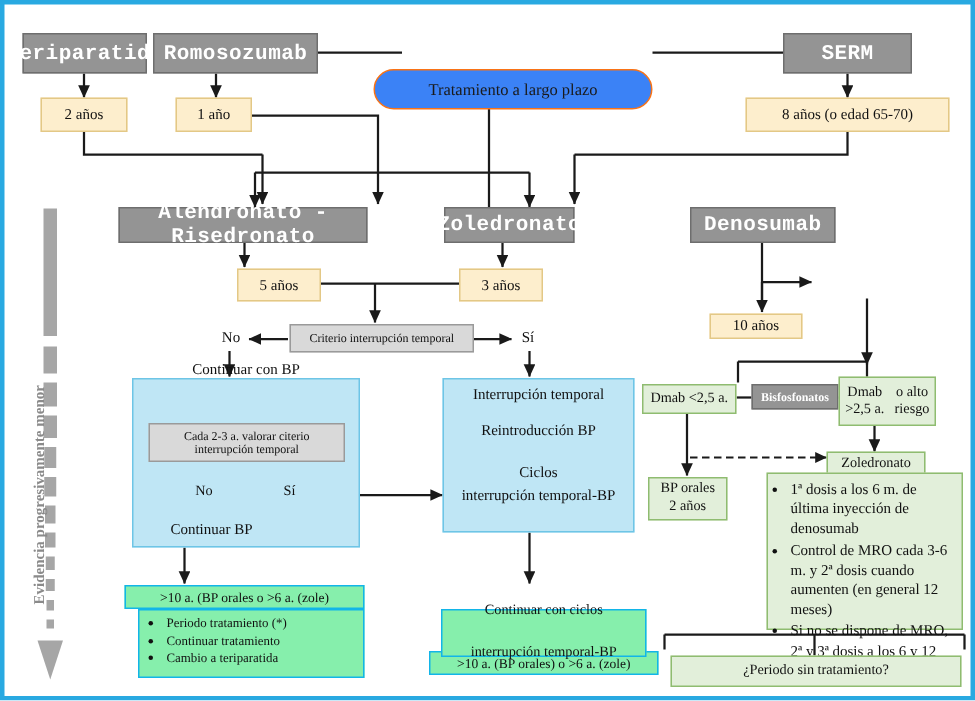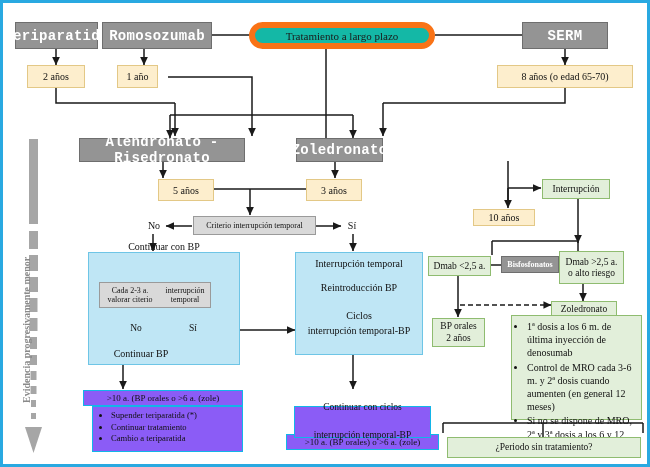--- a/index.html
+++ b/index.html
@@ -9,35 +9,35 @@
     background:#ffffff;box-sizing:border-box;
     border:3px solid #29a9e1;
   }
   .node{position:absolute;box-sizing:border-box;display:flex;align-items:center;justify-content:center;text-align:center;}
   .gray{
     background:#949494;color:#ffffff;border:1px solid #6e6e6e;
     font-family:Liberation Mono, monospace;font-weight:bold;font-size:14px;
     letter-spacing:.3px;
   }
   .pill{
-    background:#14b8a6;border:6px solid #f97316;border-radius:14px;
-    color:#1a1a1a;font-size:11px;
+    background:#3b82f6;border:1px solid #f97316;border-radius:14px;
+    color:#1a1a1a;font-size:11px;margin-top:24px;
   }
   .yellow{
     background:#fdeecd;border:1px solid #e3c886;color:#111;font-size:10px;
   }
   .green{
     background:#e2efda;border:1px solid #8fbc70;color:#111;font-size:9.5px;
     line-height:1.15;
   }
   .blue-lt{
     background:#bfe6f5;border:1px solid #6ec5e6;color:#111;font-size:10px;
   }
   .blue-dk{
-    background:#8b5cf6;border:1px solid #12b5e8;color:#111;font-size:9.5px;
+    background:#86efac;border:1px solid #12b5e8;color:#111;font-size:9.5px;
   }
   .graylbl{
     background:#d9d9d9;border:1px solid #9a9a9a;color:#111;font-size:8px;
   }
   .plain{color:#111;font-size:10px;background:transparent;border:none;}
   .bullets{
     display:block;text-align:left;padding:4px 5px 4px 6px;
     font-size:10px;line-height:1.32;
   }
   .bullets ul{margin:0;padding-left:9px;}
@@ -165,70 +165,70 @@
   </svg>
 
   <div class="vlabel" style="left:18px;top:400px;">Evidencia progresivamente menor</div>
 
   <div class="node gray" style="left:12px;top:19px;width:83px;height:27px;">Teriparatida</div>
   <div class="node gray" style="left:99px;top:19px;width:110px;height:27px;">Romosozumab</div>
   <div class="node pill" style="left:246px;top:19px;width:186px;height:27px;">Tratamiento a largo plazo</div>
   <div class="node gray" style="left:519px;top:19px;width:86px;height:27px;text-align:right;">SERM</div>
 
   <div class="node yellow" style="left:24px;top:62px;width:58px;height:23px;">2 años</div>
-  <div class="node yellow" style="left:114px;top:62px;width:41px;height:23px;">1 año</div>
+  <div class="node yellow" style="left:114px;top:62px;width:51px;height:23px;">1 año</div>
   <div class="node yellow" style="left:494px;top:62px;width:136px;height:23px;">8 años (o edad 65-70)</div>
 
   <div class="node gray" style="left:76px;top:135px;width:166px;height:24px;">Alendronato - Risedronato</div>
   <div class="node gray" style="left:293px;top:135px;width:87px;height:24px;">Zoledronato</div>
+  <div class="node gray" style="left:457px;top:135px;width:97px;height:24px;">Denosumab</div>
 
   <div class="node yellow" style="left:131px;top:176px;width:56px;height:22px;margin-left:24px;">5 años</div>
   <div class="node yellow" style="left:303px;top:176px;width:56px;height:22px;">3 años</div>
   <div class="node yellow" style="left:470px;top:206px;width:62px;height:17px;">10 años</div>
 
   <div class="node plain" style="left:138px;top:213px;width:26px;height:19px;">No</div>
   <div class="node graylbl" style="left:190px;top:213px;width:123px;height:19px;">Criterio interrupción temporal</div>
   <div class="node plain" style="left:338px;top:213px;width:22px;height:19px;">Sí</div>
 
   <div class="node blue-lt" style="left:85px;top:249px;width:152px;height:113px;"></div>
   <div class="node plain" style="left:90px;top:236px;width:142px;height:15px;">Continuar con BP</div>
-  <div class="node graylbl" style="left:96px;top:279px;width:112px;height:26px;flex-direction:row;line-height:1.15;">
+  <div class="node graylbl" style="left:96px;top:279px;width:131px;height:26px;flex-direction:column;line-height:1.15;">
     <span>Cada 2-3 a. valorar citerio</span>
     <span>interrupción temporal</span>
   </div>
   <div class="node plain" style="left:120px;top:318px;width:26px;height:14px;font-size:9.5px;">No</div>
   <div class="node plain" style="left:178px;top:318px;width:24px;height:14px;font-size:9.5px;">Sí</div>
   <div class="node plain" style="left:88px;top:343px;width:100px;height:15px;">Continuar BP</div>
 
   <div class="node blue-lt" style="left:292px;top:249px;width:128px;height:103px;"></div>
   <div class="node plain" style="left:294px;top:253px;width:124px;height:14px;">Interrupción temporal</div>
   <div class="node plain" style="left:294px;top:277px;width:124px;height:14px;">Reintroducción BP</div>
   <div class="node plain" style="left:294px;top:305px;width:124px;height:14px;">Ciclos</div>
   <div class="node plain" style="left:292px;top:320px;width:128px;height:14px;">interrupción temporal-BP</div>
 
   <div class="node blue-dk" style="left:80px;top:387px;width:160px;height:16px;font-size:9px;">&gt;10 a. (BP orales o &gt;6 a. (zole)</div>
   <div class="node blue-dk bl-dk" style="left:89px;top:403px;width:151px;height:46px;">
     <ul>
-      <li>Supender teriparatida (*)</li>
+      <li>Periodo tratamiento (*)</li>
       <li>Continuar tratamiento</li>
       <li>Cambio a teriparatida</li>
     </ul>
   </div>
 
   <div class="node blue-dk" style="left:283px;top:387px;width:153px;height:16px;font-size:9px;margin-top:44px;">&gt;10 a. (BP orales) o &gt;6 a. (zole)</div>
   <div class="node blue-dk" style="left:291px;top:403px;width:137px;height:32px;flex-direction:column;line-height:1.25;gap:16px;">
     <span>Continuar con ciclos</span>
     <span>interrupción temporal-BP</span>
   </div>
 
-  <div class="node green" style="left:539px;top:176px;width:68px;height:20px;">Interrupción</div>
 
   <div class="node green" style="left:425px;top:253px;width:63px;height:20px;">Dmab &lt;2,5 a.</div>
   <div class="node graylbl" style="left:498px;top:253px;width:58px;height:17px;color:#fff;background:#949494;border-color:#6e6e6e;font-weight:bold;font-size:8px;">Bisfosfonatos</div>
-  <div class="node green" style="left:556px;top:248px;width:65px;height:33px;flex-direction:column;line-height:1.15;">
+  <div class="node green" style="left:556px;top:248px;width:65px;height:33px;flex-direction:row;line-height:1.15;">
     <span>Dmab &gt;2,5 a.</span>
     <span>o alto riesgo</span>
   </div>
 
   <div class="node green" style="left:429px;top:315px;width:53px;height:29px;flex-direction:column;line-height:1.2;">
     <span>BP orales</span>
     <span>2 años</span>
   </div>
 
   <div class="node green" style="left:548px;top:298px;width:66px;height:17px;">Zoledronato</div>

